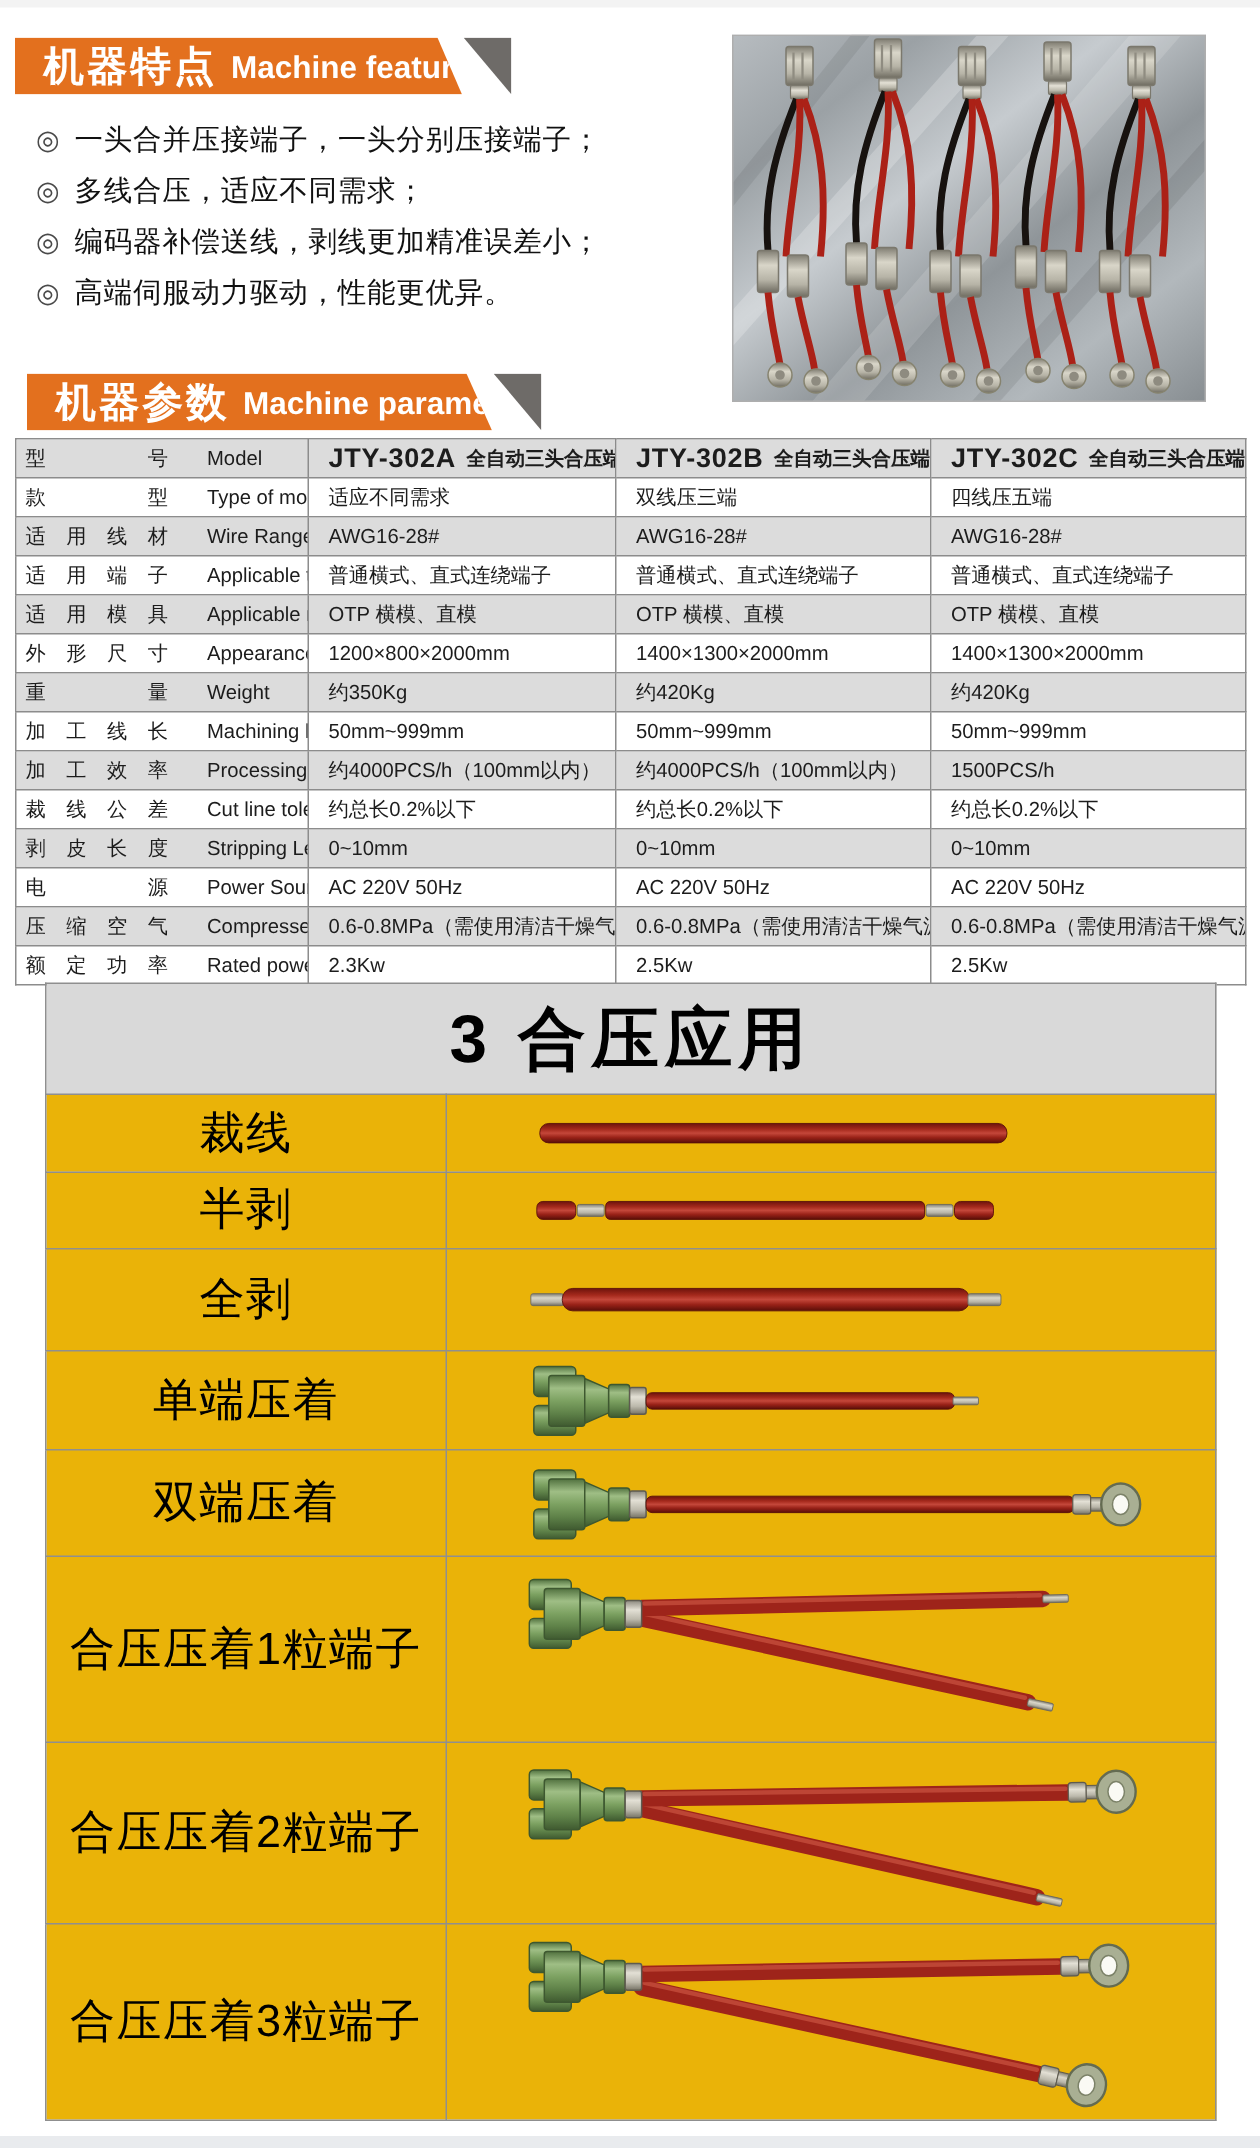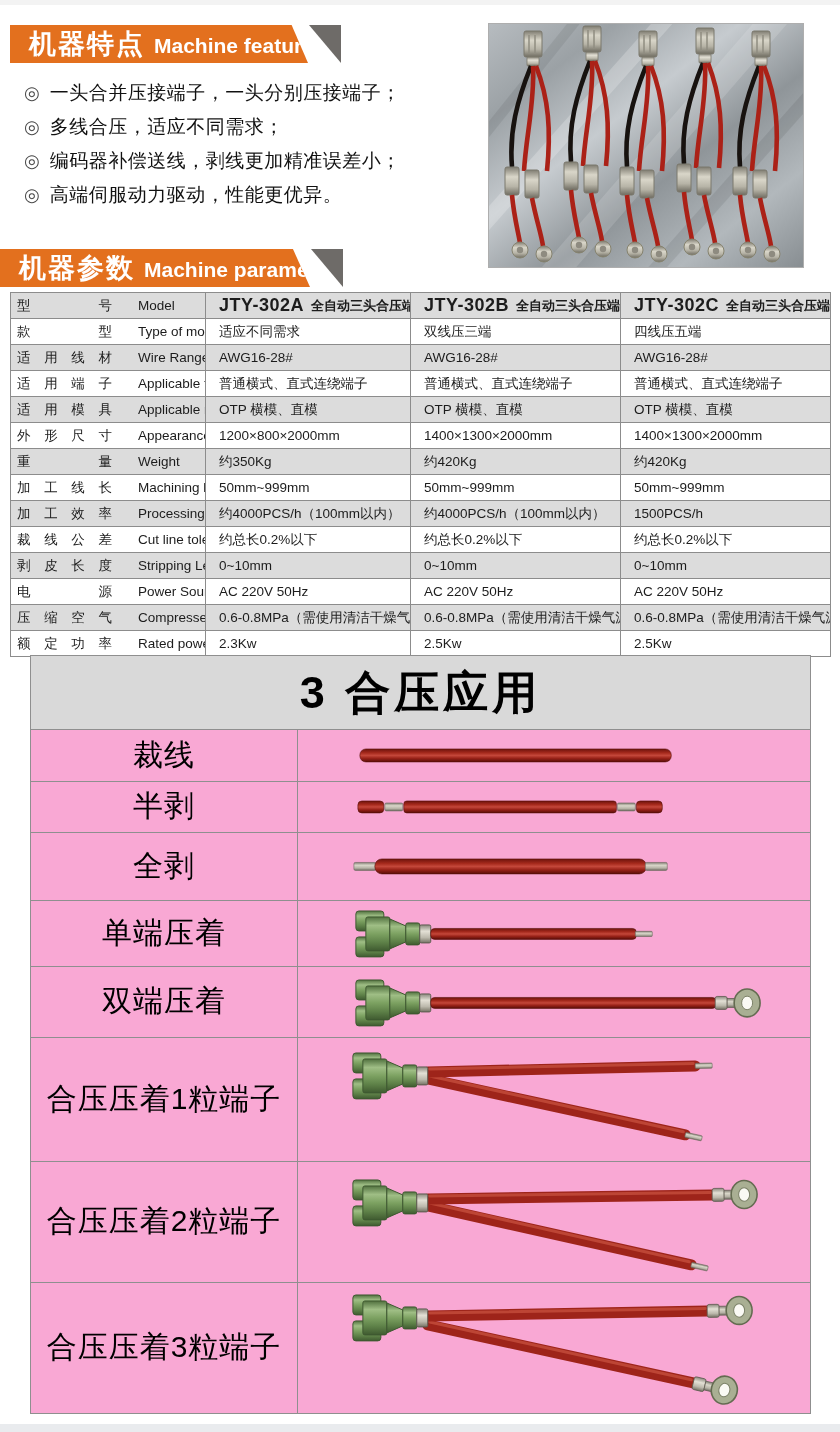--- a/index.html
+++ b/index.html
@@ -36,21 +36,21 @@
   .ptable tr:nth-child(even) td{background:#ffffff;}
   .ptable td.lab{padding-left:6px;}
   .ptable td.val{padding-left:13px;}
   .cnlab{display:inline-block;width:95px;text-align:justify;text-align-last:justify;vertical-align:middle;}
   .enlab{display:inline-block;margin-left:26px;vertical-align:middle;}
   .mcode{font-size:18px;font-weight:700;letter-spacing:0.5px;vertical-align:middle;}
   .mdesc{font-size:13px;font-weight:600;margin-left:7px;vertical-align:middle;}
 
   
   .atable{position:absolute;left:30px;top:655px;width:780px;border-collapse:collapse;table-layout:fixed;}
-  .atable td{border:1px solid #8f8f8f;padding:0;vertical-align:middle;background:#f9a8d4;}
+  .atable td{border:1px solid #8f8f8f;padding:0;vertical-align:middle;background:#eab308;}
   .atable td.ahead{height:73px;background:#d9d9d9;text-align:center;
                    font-size:45px;font-weight:bold;color:#000;letter-spacing:4px;margin-left:37px;}
   .atable td.alab{text-align:center;font-size:30px;color:#000;font-weight:500;letter-spacing:1px;}
   .atable td.adiag{padding:0;}
   .atable svg{display:block;width:100%;height:100%;}
   .r1{height:51px;} .r2{height:50px;} .r3{height:67px;} .r4{height:65px;}
   .r5{height:71px;} .r6{height:123px;} .r7{height:120px;} .r8{height:130px;}
   .hiddefs{position:absolute;width:0;height:0;overflow:hidden;}
 </style>
 </head>
@@ -167,21 +167,21 @@
     <path d="M120,300 L360,30" stroke="rgba(0,0,0,.08)" stroke-width="14" fill="none"></path>
     <path d="M-10,120 L110,-30" stroke="rgba(0,0,0,.07)" stroke-width="10" fill="none"></path>
     <use href="#harnessT" transform="translate(45,8)"></use>
     <use href="#harnessT" transform="translate(104,3)"></use>
     <use href="#harnessT" transform="translate(160,8)"></use>
     <use href="#harnessT" transform="translate(217,5)"></use>
     <use href="#harnessT" transform="translate(273,8)"></use>
     <rect x="0.5" y="0.5" width="315" height="244" fill="none" stroke="#aeaeae" stroke-width="1"></rect>
   </svg>
 
-  <div class="banner-wrap" style="left:0;top:249px;width:340px;">
+  <div class="banner-wrap" style="left:18px;top:249px;width:340px;">
     <div class="banner" style="width:310px;">
       <span class="cn">机器参数</span>
       <span class="en">Machine parameters</span>
     </div>
     <div class="banner-tri" style="left:311px;"></div>
   </div>
 
   <table class="ptable">
     <colgroup>
         <col style="width:195px">

